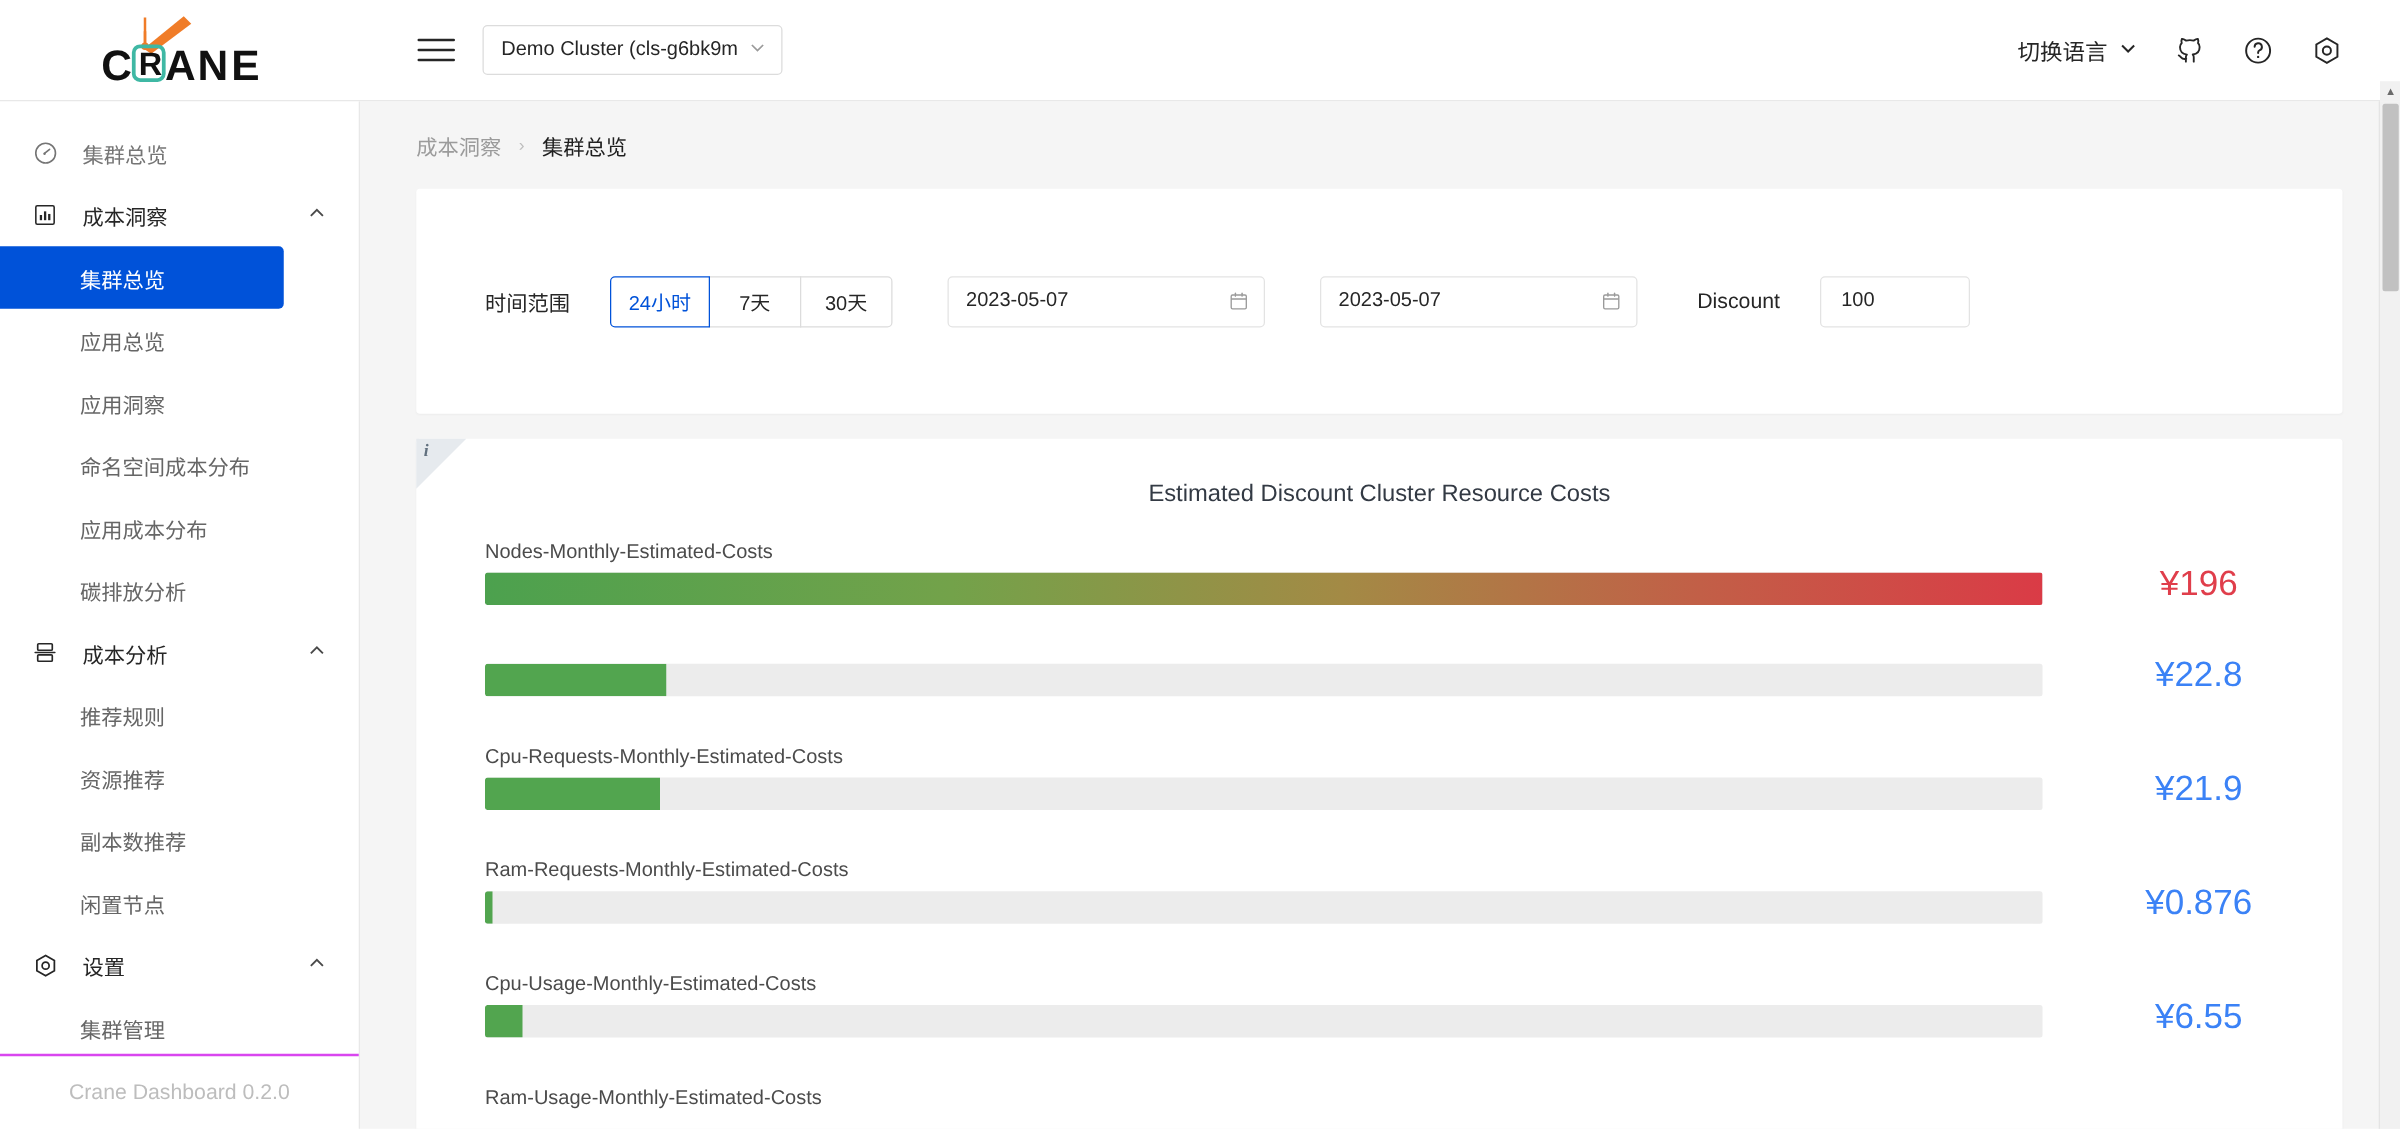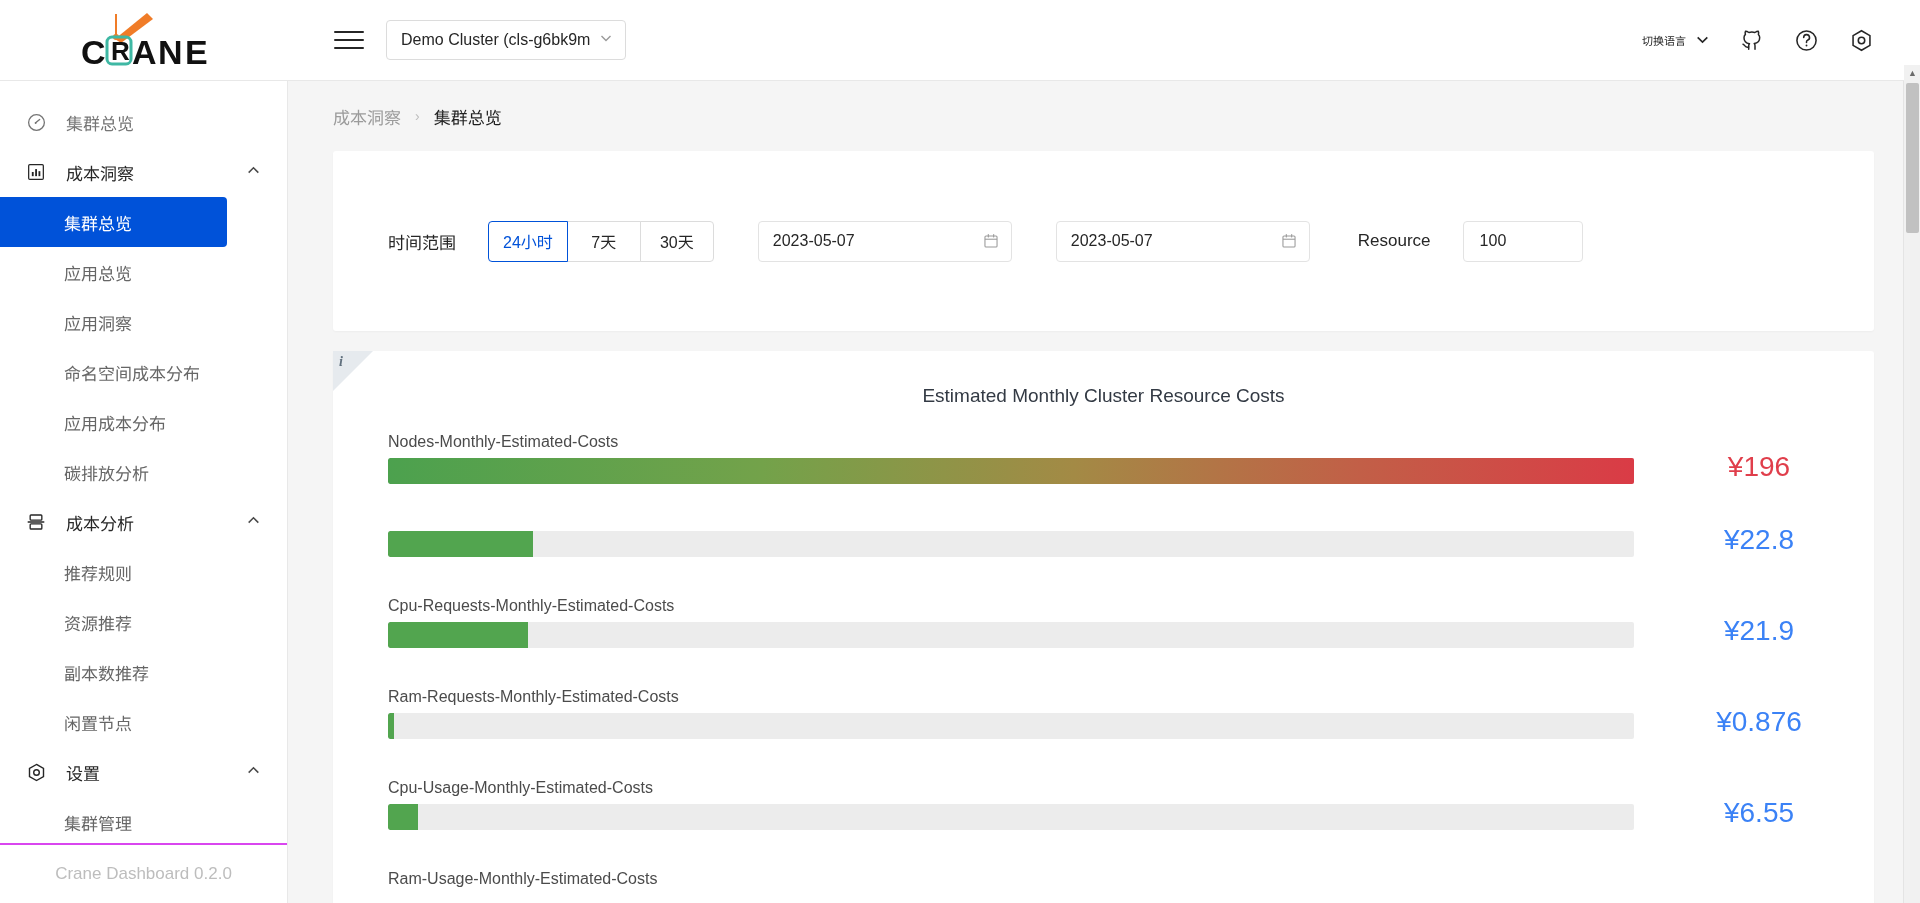--- a/index.html
+++ b/index.html
@@ -45,21 +45,21 @@
   }
   .cluster-select .cname { white-space: nowrap; overflow: hidden; }
   .chev { color: #9a9a9a; flex: 0 0 auto; margin-left: 8px; }
 
   .topbar-right {
     margin-left: auto; display: flex; align-items: center; gap: 30px;
     padding-right: 46px; height: 100%;
   }
   .lang {
     display: flex; align-items: center; gap: 9px;
-    font-size: 11px; color: #262626; cursor: pointer;
+    font-size: 18px; color: #262626; cursor: pointer;
   }
   .ticon { cursor: pointer; color: #262626; display:flex; align-items:center; }
 
   
   .sidebar {
     position: absolute; top: 81px; left: 0; width: 288px; bottom: 0;
     background: #ffffff;
     border-right: 1px solid #e8e8e8;
     display: flex; flex-direction: column;
     z-index: 10;
@@ -425,33 +425,33 @@
           <span class="cal">
             <svg width="16" height="16" viewBox="0 0 18 18" fill="none" stroke="currentColor" stroke-width="1.2">
               <rect x="2.2" y="3.4" width="13.6" height="12.4" rx="1.2"></rect>
               <line x1="2.2" y1="7" x2="15.8" y2="7"></line>
               <line x1="6" y1="1.8" x2="6" y2="4.4" stroke-linecap="round"></line>
               <line x1="12" y1="1.8" x2="12" y2="4.4" stroke-linecap="round"></line>
             </svg>
           </span>
         </div>
 
-        <span class="disc-label">Resource</span>
+        <span class="disc-label">Discount</span>
         <div class="disc-field">
           <input type="text" value="100" style="">
         </div>
       </div>
     </div>
 
     <div class="card chart-card">
       <div class="info-badge">
         <span class="tri"></span>
         <span class="ichar">i</span>
       </div>
-      <div class="chart-title">Estimated Monthly Cluster Resource Costs</div>
+      <div class="chart-title">Estimated Discount Cluster Resource Costs</div>
 
       <div class="bar-rows">
 
         <div class="bar-row">
           <div class="bar-left">
             <div class="bar-label">Nodes-Monthly-Estimated-Costs</div>
             <div class="bar-track">
               <div class="bar-fill" style="width:100%;background:linear-gradient(90deg,#4ca14e 0%,#73a24a 30%,#a38a45 55%,#c25f47 78%,#da3b46 100%);"></div>
             </div>
           </div>

